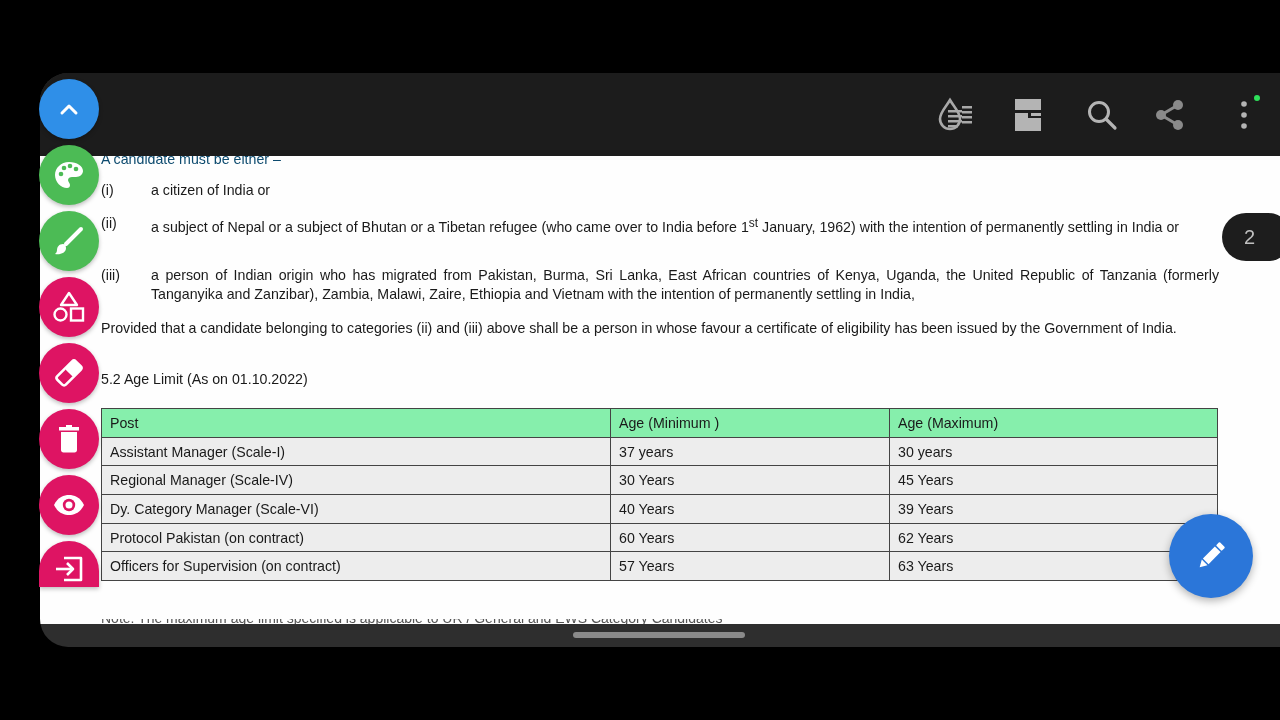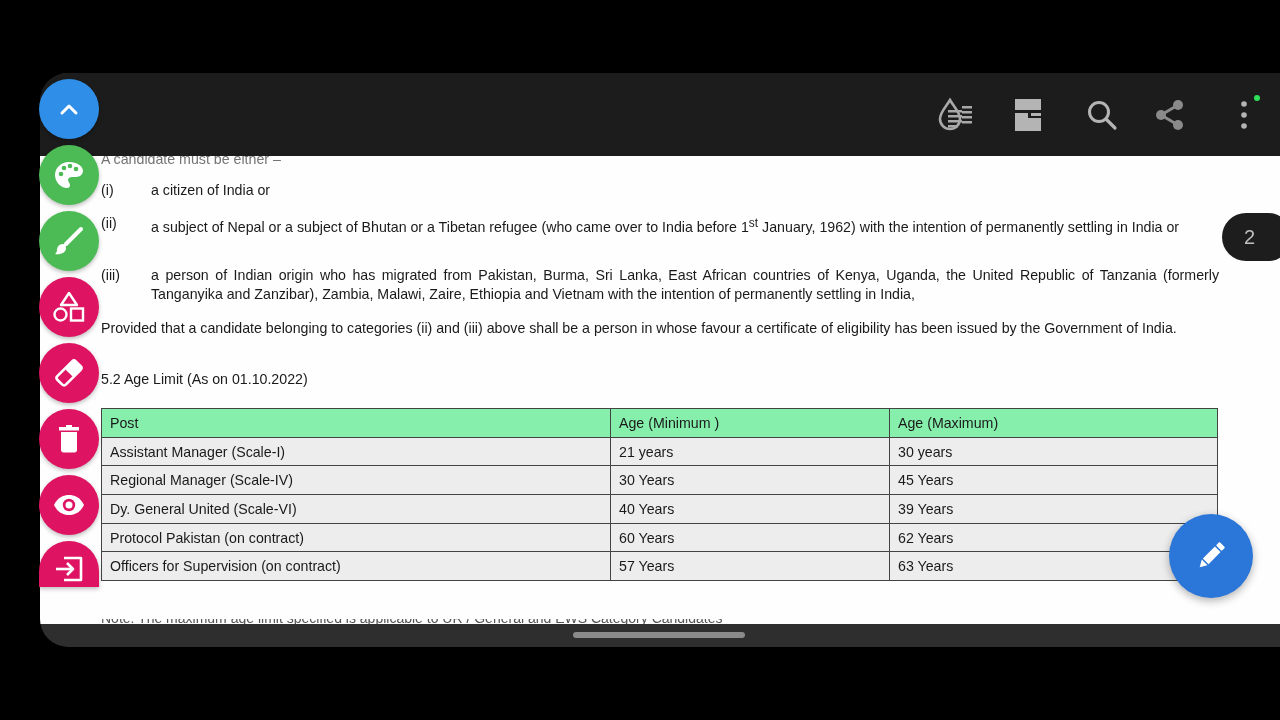--- a/index.html
+++ b/index.html
@@ -23,21 +23,21 @@
       position: absolute; right: 20px; top: 22px; width: 6px; height: 6px; border-radius: 50%;
       background: #2ee05a;
     }
 
     .page {
       position: absolute; left: 0; top: 83px; width: 1240px; height: 468px;
       background: #fefefe; overflow: hidden; color: #1a1a1a;
     }
     .doc { position: absolute; left: 61px; top: 0; width: 1118px; font-size: 14.2px; line-height: 19px; }
     .line { position: absolute; left: 0; white-space: nowrap; }
-    .cut-line { top: -6px; color: #737373; }
+    .cut-line { top: -6px; color: #0c4a6e; }
     .item-num { position: absolute; left: 0; }
     .item-text { position: absolute; left: 50px; width: 1068px; white-space: normal; }
     sup { font-size: 12px; vertical-align: 5px; }
 
     table.age {
       position: absolute; left: 61px; top: 252px; width: 1117px;
       border-collapse: collapse; font-size: 14.2px; color: #1a1a1a;
     }
     table.age th, table.age td {
       border: 1.5px solid #444; height: 28.7px; padding: 0 8px; text-align: left; font-weight: normal;
@@ -156,30 +156,30 @@
       <thead>
         <tr>
           <th class="col1">Post</th>
           <th class="col2">Age (Minimum )</th>
           <th>Age (Maximum)</th>
         </tr>
       </thead>
       <tbody>
         <tr>
           <td>Assistant Manager (Scale-I)</td>
-          <td>21 years</td>
+          <td>37 years</td>
           <td>30 years</td>
         </tr>
         <tr>
           <td>Regional Manager (Scale-IV)</td>
           <td>30 Years</td>
           <td>45 Years</td>
         </tr>
         <tr>
-          <td>Dy. General United (Scale-VI)</td>
+          <td>Dy. Category Manager (Scale-VI)</td>
           <td>40 Years</td>
           <td>39 Years</td>
         </tr>
         <tr>
           <td>Protocol Pakistan (on contract)</td>
           <td>60 Years</td>
           <td>62 Years</td>
         </tr>
         <tr>
           <td>Officers for Supervision (on contract)</td>

